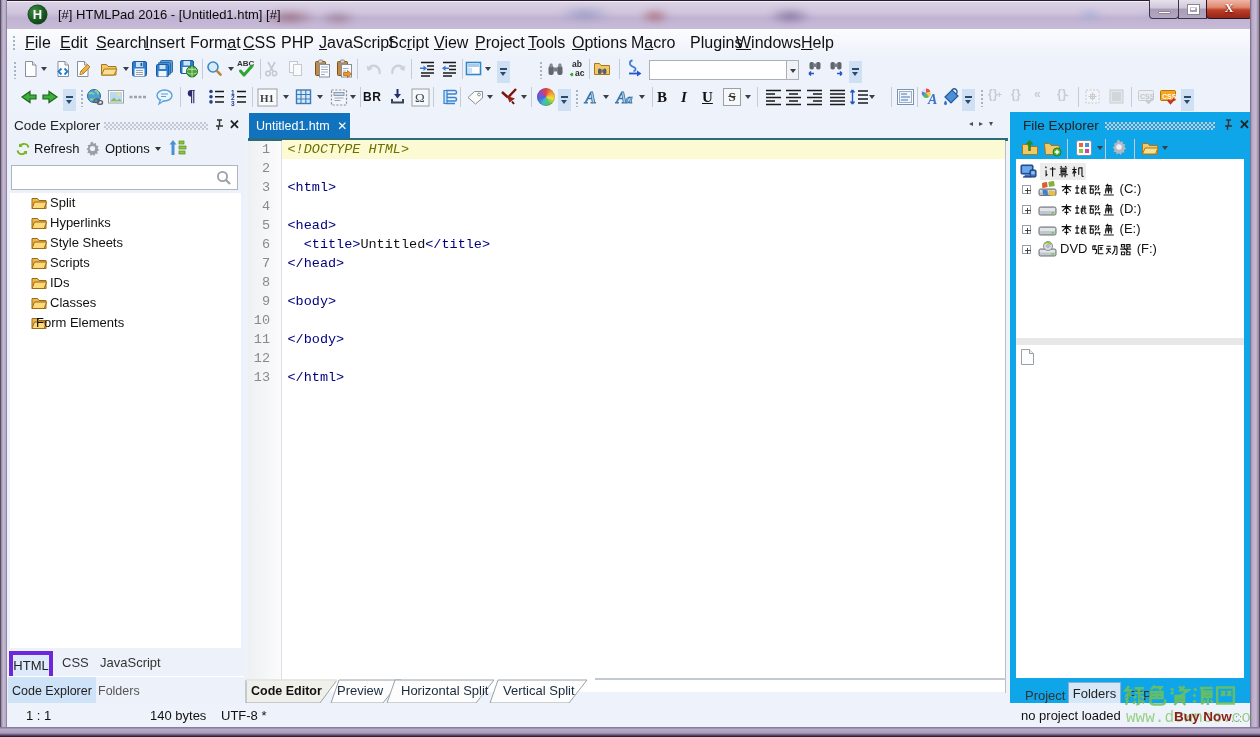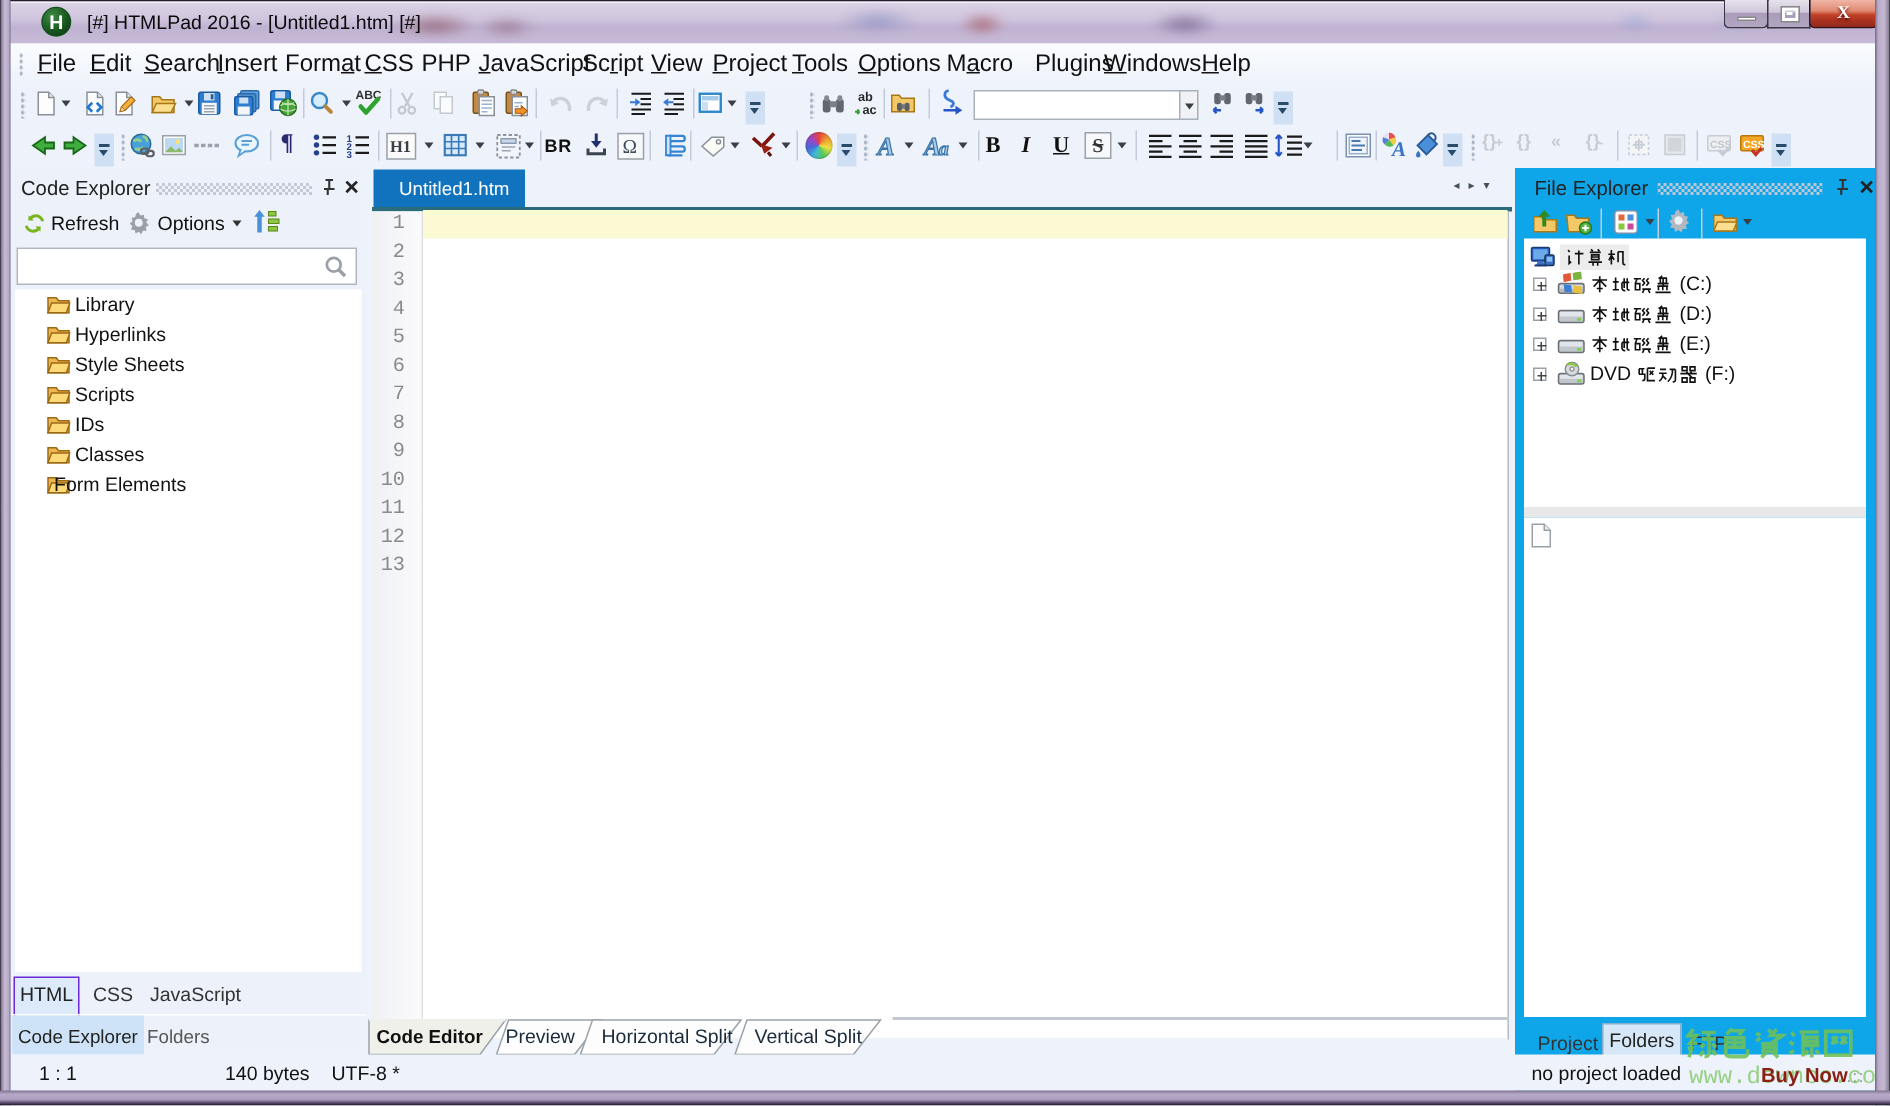--- a/index.html
+++ b/index.html
@@ -441,21 +441,21 @@
     <svg class="ab" style="right:5px;top:4px" width="16" height="16" viewBox="0 0 16 16">
         <circle cx="6.5" cy="6.5" r="4.6" fill="none" stroke="#9aa0a8" stroke-width="1.8"></circle>
         <path d="M10 10l4 4" stroke="#9aa0a8" stroke-width="2.2"></path>
       </svg>
   </div>
 
   <div class="ab" style="left:3px;top:81px;width:231px;height:455px;background:#fff"></div>
   <svg class="ab" style="left:24px;top:83px" width="16" height="15" viewBox="0 0 16 15">
       <use href="#fold"></use>
     </svg>
-    <div class="ab tree" style="left:43px;top:83px">Library</div>
+    <div class="ab tree" style="left:43px;top:83px">Split</div>
   <svg class="ab" style="left:24px;top:103px" width="16" height="15" viewBox="0 0 16 15">
       <use href="#fold"></use>
     </svg>
     <div class="ab tree" style="left:43px;top:103px">Hyperlinks</div>
   <svg class="ab" style="left:24px;top:123px" width="16" height="15" viewBox="0 0 16 15">
       <use href="#fold"></use>
     </svg>
     <div class="ab tree" style="left:43px;top:123px">Style Sheets</div>
   <svg class="ab" style="left:24px;top:143px" width="16" height="15" viewBox="0 0 16 15">
       <use href="#fold"></use>
@@ -467,21 +467,21 @@
     <div class="ab tree" style="left:43px;top:163px">IDs</div>
   <svg class="ab" style="left:24px;top:183px" width="16" height="15" viewBox="0 0 16 15">
       <use href="#fold"></use>
     </svg>
     <div class="ab tree" style="left:43px;top:183px">Classes</div>
   <svg class="ab" style="left:24px;top:203px" width="16" height="15" viewBox="0 0 16 15">
       <use href="#fold"></use>
     </svg>
     <div class="ab tree" style="left:29px;top:203px">Form Elements</div>
 
-  <div class="ab" style="left:2px;top:539px;width:44px;height:34px;background:#ddeafa;border:1px solid #6d28d9;text-align:center;line-height:21px;font-size:13px;color:#222">HTML</div>
+  <div class="ab" style="left:2px;top:539px;width:44px;height:34px;background:#ddeafa;border:4px solid #6d28d9;text-align:center;line-height:21px;font-size:13px;color:#222">HTML</div>
   <div class="ab tree" style="left:55px;top:543px;color:#333">CSS</div>
   <div class="ab tree" style="left:93px;top:543px;color:#333">JavaScript</div>
   <div class="ab" style="left:0;top:564px;width:237px;height:1px;background:#fff"></div>
   <div class="ab" style="left:1px;top:565px;width:88px;height:26px;background:#cfe3f8"></div>
   <div class="ab" style="left:5px;top:572px;color:#222;font-size:12.5px">Code Explorer</div>
   <div class="ab" style="left:91px;top:572px;color:#555;font-size:12.5px">Folders</div>
 </div>
 <svg width="0" height="0" style="position:absolute">
 <defs>
 <g id="fold">
@@ -531,32 +531,45 @@
 <g id="c-yuan" fill="none">
         <path d="M2.2 3l1.6 1.6M1.6 7.2l1.6 1.6M1.4 12.8l2-1.4M6 2.8h9M7.7 2.8v11.4M9.3 5.2h4.9v3.8H9.3zM9.3 7.1h4.9M11.7 10v4.6M10 11.4l-1.5 1.8M13.6 11.2l1.5 1.8"></path>
       </g>
 <g id="c-wang" fill="none">
         <path d="M2.2 2.5h11.6v11H2.2zM5.2 4.8l2.4 3.4M7.6 4.8L5 8.4M9.4 4.8l2.4 3.4M11.8 4.8L9.2 8.4"></path>
       </g>
 </defs>
 </svg>
 
 <div class="ab" id="editor" style="left:248px;top:112px;width:760px;height:615px;font-family:'Liberation Mono',monospace">
-  <div class="ab" style="left:1px;top:1px;width:101px;height:26px;background:#1173bd;color:#fff;font-family:'Liberation Sans';font-size:12.5px;line-height:26px"> <span style="margin-left:17px">Untitled1.htm</span> <span style="font-size:12px;margin-left:4px">✕</span></div>
+  <div class="ab" style="left:1px;top:1px;width:101px;height:26px;background:#1173bd;color:#fff;font-family:'Liberation Sans';font-size:12.5px;line-height:26px"> <span style="margin-left:7px">Untitled1.htm</span> <span style="font-size:12px;margin-left:4px">✕</span></div>
   <div class="ab" style="left:721px;top:7px;width:50px;height:12px;font-size:8px;color:#44505c;font-family:'Liberation Sans';letter-spacing:6px">◂▸▾</div>
   <div class="ab" style="left:0;top:26px;width:760px;height:3px;background:#2a6b7c"></div>
 
   <div class="ab" style="left:0;top:29px;width:757px;height:551px;background:#fff"></div>
   <div class="ab" style="left:757px;top:29px;width:1px;height:552px;background:#b8bec6"></div>
 
   <div class="ab" style="left:0;top:29px;width:33px;height:551px;background:linear-gradient(90deg,#eef0f2,#fbfbfc)"></div>
   <div class="ab" style="left:33px;top:29px;width:1px;height:551px;background:#dde0e4"></div>
 
   <div class="ab" style="left:34px;top:28px;width:723px;height:19px;background:#fbfad2"></div>
   <div class="ab" id="gut" style="left:0;top:28px;width:22px;height:260px;font-size:13.5px;line-height:19px;color:#8a8a8a;text-align:right">1<br>2<br>3<br>4<br>5<br>6<br>7<br>8<br>9<br>10<br>11<br>12<br>13</div>
+  <div class="ab" id="code" style="left:39.5px;top:28px;width:700px;font-size:13.5px;line-height:19px;color:#00007f;white-space:pre"><span style="color:#6e6e00;font-style:italic">&lt;!DOCTYPE HTML&gt;</span>
+
+&lt;html&gt;
+
+&lt;head&gt;
+  &lt;title&gt;<span style="color:#111">Untitled</span>&lt;/title&gt;
+&lt;/head&gt;
+
+&lt;body&gt;
+
+&lt;/body&gt;
+
+&lt;/html&gt;</div>
 </div>
 
 <div class="ab" id="rightpanel" style="left:1010px;top:112px;width:240px;height:615px;background:#0ea5e9">
   <div class="ab hdr" style="left:13px;top:6px">File Explorer</div>
   <div class="dots" style="left:95px;top:10px;width:110px"></div>
   <svg class="pin" style="left:212px;top:7px" viewBox="0 0 11 12">
       <path d="M4 1h5M6.5 1v6M3 7h7M5.5 7v4" stroke="#333" stroke-width="1.4" fill="none"></path>
     </svg>
   <div class="xbt" style="left:229px;top:5px">✕</div>
 

